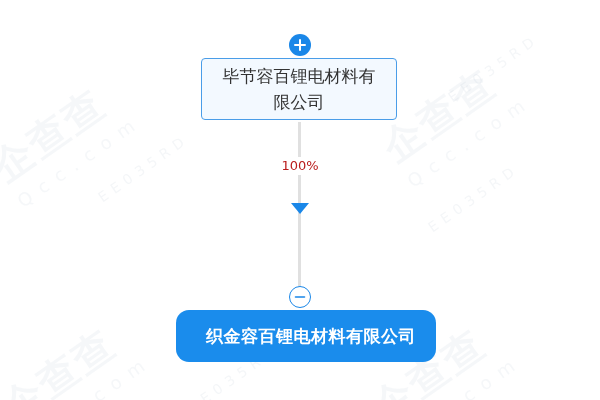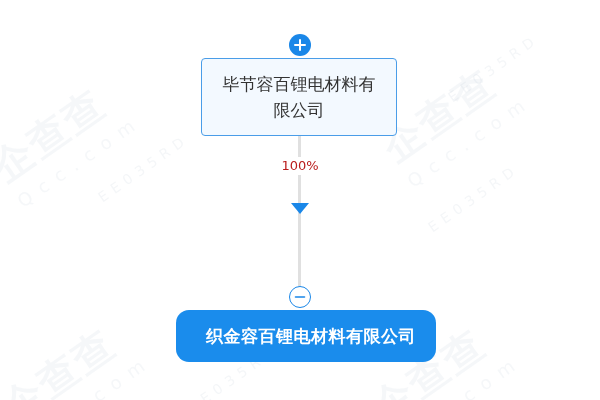--- a/index.html
+++ b/index.html
@@ -35,21 +35,21 @@
     position: absolute; left: 289px; top: 34px; width: 22px; height: 22px;
     border-radius: 50%; background: #1a87e8; color: #fff;
     display: flex; align-items: center; justify-content: center; cursor: pointer;
   }
   .collapse-btn {
     position: absolute; left: 289px; top: 286px; width: 20px; height: 20px;
     border-radius: 50%; border: 1.5px solid #1a87e8; background: #fff;
     display: flex; align-items: center; justify-content: center; cursor: pointer;
   }
   .shareholder-node {
-    position: absolute; left: 201px; top: 58px; width: 196px; height: 78px;
+    position: absolute; left: 201px; top: 58px; width: 196px; height: 62px;
     background: #f3f9ff; border: 1.5px solid #4a9de8; border-radius: 4px;
     display: flex; align-items: center; justify-content: flex-start;
     text-align: center; box-sizing: border-box; padding: 2px 14px;
   }
   .shareholder-node span {
     font-size: 17px; color: #333; line-height: 26px;
   }
   .company-node {
     position: absolute; left: 176px; top: 310px; width: 250px; height: 52px;
     background: #1a8cec; border-radius: 13px;

